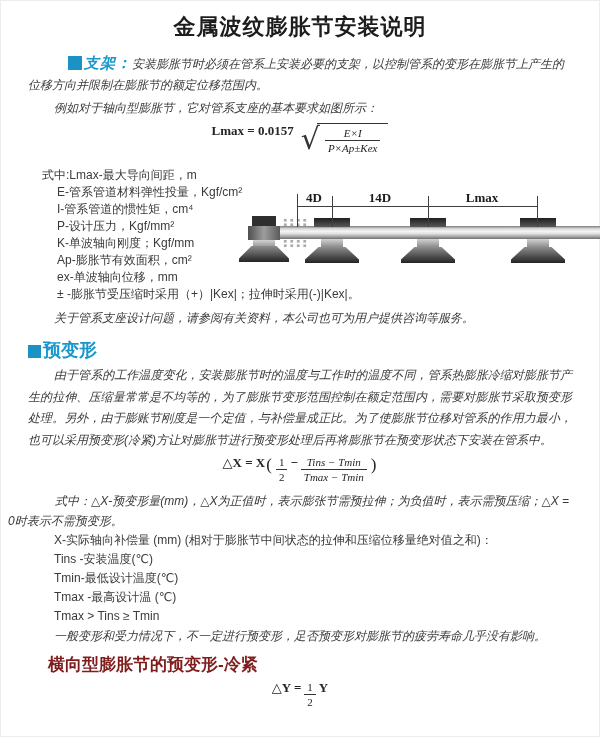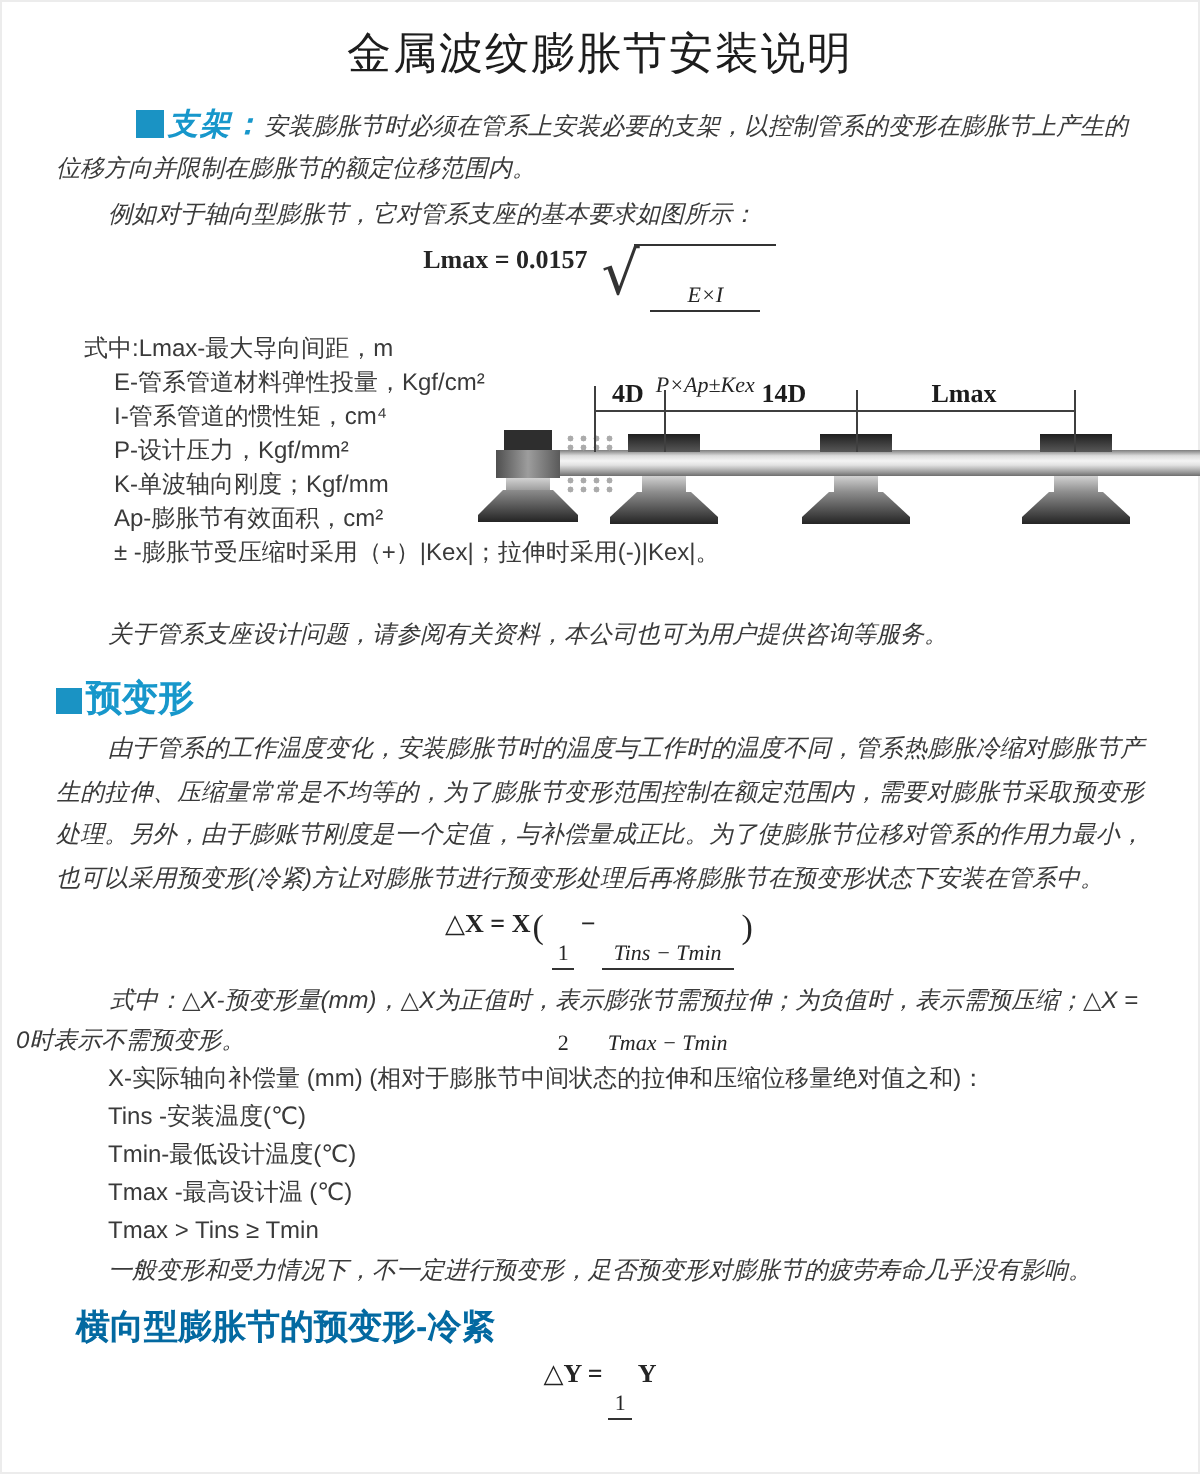--- a/index.html
+++ b/index.html
@@ -7,21 +7,21 @@
     width:600px;height:737px;box-sizing:border-box;margin:0 auto;
     background:#fff;position:relative;overflow:hidden;
     padding:4px 28px 0 28px;
     font-family:"Liberation Sans","DejaVu Sans",sans-serif;
     font-size:12px;color:#3a3a3a;
     box-shadow:inset 0 0 0 1px #ececec;
   }
   
   .title{
     margin:8px 0 10px 0;text-align:center;
-    font-size:22px;font-weight:normal;color:#1d1d1d;letter-spacing:1px;
+    font-size:22px;font-weight:bold;color:#1d1d1d;letter-spacing:1px;
   }
   
   .sq{display:inline-block;width:14px;height:14px;background:#1a93c4;
       margin-right:2px;vertical-align:-2px;}
   .sq-s{width:13px;height:13px;}
   .blue{color:#1797cb;font-weight:bold;}
   
   p{margin:0;font-style:italic;}
   .p-support{line-height:21px;text-indent:40px;}
   .p-support .lbl{font-size:15px;letter-spacing:1px;}
@@ -30,21 +30,21 @@
   .fwrap{display:flex;justify-content:center;align-items:flex-start;}
   .f1{margin:4px 0 2px 0;height:36px;}
   .f2{margin:4px 0 2px 0;height:34px;}
   .f3{margin:4px 0 0 0;height:32px;}
   .fm{font-family:"Liberation Serif","DejaVu Serif",serif;color:#252525;
       font-size:13px;font-weight:bold;}
   .fit{font-style:italic;font-weight:normal;}
   .frac{display:inline-flex;flex-direction:column;text-align:center;
         font-family:"Liberation Serif","DejaVu Serif",serif;
         font-size:11px;line-height:1.3;color:#252525;vertical-align:middle;
-        margin:16px 3px;gap:30px;}
+        margin:0 3px;}
   .frac .num{border-bottom:1px solid #333;padding:0 3px;}
   .frac .den{padding:0 3px;}
   .sqrt{display:inline-flex;align-items:stretch;margin-left:7px;}
   .rad{font-size:30px;line-height:32px;font-weight:normal;color:#333;
        margin-right:-3px;font-family:"DejaVu Sans",sans-serif;}
   .sqrt-body{border-top:1.6px solid #333;padding:2px 5px 0 5px;align-self:flex-start;}
   .paren{font-size:17px;font-weight:normal;font-family:"Liberation Serif",serif;
          color:#252525;margin:0 1px;}
   
   .vars{position:relative;margin-top:8px;min-height:138px;}
@@ -54,21 +54,21 @@
   
   .diagram{position:absolute;left:222px;top:26px;width:350px;height:88px;}
   .pipe{position:absolute;left:0;top:33px;width:350px;height:13px;
     background:linear-gradient(180deg,#7d7d7d 0%,#dcdcdc 22%,#f4f4f4 42%,#e2e2e2 58%,#9b9b9b 85%,#6e6e6e 100%);}
   .dimline{position:absolute;left:47px;top:13px;width:240px;height:0;border-top:1px solid #3f3f3f;}
   .tick{position:absolute;top:3px;width:1px;height:31px;background:#3f3f3f;}
   .t1{left:47px;top:1px;height:33px;}.t2{left:82px;}.t3{left:178px;}.t4{left:287px;}
   .dlabel{position:absolute;top:-3px;transform:translateX(-50%);
     font-family:"Liberation Serif","DejaVu Serif",serif;font-weight:bold;
     font-size:13px;color:#1c1c1c;}
-  .d1{left:64px;}.d2{left:142px;}.d3{left:232px;}
+  .d1{left:64px;}.d2{left:130px;}.d3{left:232px;}
   .sup{position:absolute;top:0;width:0;height:0;}
   .s2{left:82px;}.s3{left:178px;}.s4{left:288px;}
   .cap{position:absolute;top:25px;left:0;transform:translateX(-50%);
        width:36px;height:9px;background:linear-gradient(180deg,#1f1f1f,#585858);}
   .neck{position:absolute;top:46px;left:0;transform:translateX(-50%);
         width:22px;height:8px;background:linear-gradient(180deg,#d2d2d2,#8d8d8d);}
   .base{position:absolute;top:54px;left:0;transform:translateX(-50%);
         width:54px;height:16px;clip-path:polygon(25% 0,75% 0,100% 78%,100% 100%,0 100%,0 78%);
         background:linear-gradient(180deg,#8d8d8d,#242424);}
   .anchor{left:14px;}
@@ -79,21 +79,21 @@
   .aneck{top:47px;}
   .abase{top:53px;width:50px;}
   .bellows{position:absolute;left:32px;width:27px;height:9px;
     background-image:radial-gradient(circle 1.6px at 50% 50%, #ababab 85%, rgba(0,0,0,0) 100%);
     background-size:6.5px 4.5px;}
   .bt{top:25px;}.bb{top:46px;}
   
   .sec-h{margin:10px 0 3px 0;font-size:18px;}
   .p-body{line-height:21.5px;text-align:justify;text-indent:26px;margin-top:2px;}
   .sub-h1{font-size:16px;margin:7px 0 2px 34px;color:#1a9bd7;font-weight:bold;}
-  .sub-h2{font-size:17px;margin:7px 0 0 10px;color:#0369a1;font-weight:bold;}
+  .sub-h2{font-size:17px;margin:7px 0 0 20px;color:#7f1d1d;font-weight:bold;}
   .p-desc{line-height:20px;margin-left:-20px;text-indent:47px;}
   .def-line{line-height:19px;padding-left:26px;}
   .p-note2{line-height:20px;text-indent:26px;}
 </style>
 </head>
 <body>
 
 <div class="page">
 
   <h1 class="title">金属波纹膨胀节安装说明</h1>
@@ -115,20 +115,21 @@
     </span>
   </div>
 
   <div class="vars">
     <div class="v0">式中:Lmax-最大导向间距，m</div>
     <div class="v">E-管系管道材料弹性投量，Kgf/cm²</div>
     <div class="v">I-管系管道的惯性矩，cm⁴</div>
     <div class="v">P-设计压力，Kgf/mm²</div>
     <div class="v">K-单波轴向刚度；Kgf/mm</div>
     <div class="v">Ap-膨胀节有效面积，cm²</div>
+    <div class="v">ex-单波轴向位移，mm</div>
     <div class="v">± -膨胀节受压缩时采用（+）|Kex|；拉伸时采用(-)|Kex|。</div>
 
     <div class="diagram">
       <div class="pipe"></div>
       <div class="bellows bt"></div>
       <div class="bellows bb"></div>
 
       <div class="sup anchor">
         <div class="acap"></div>
         <div class="abody"></div>

